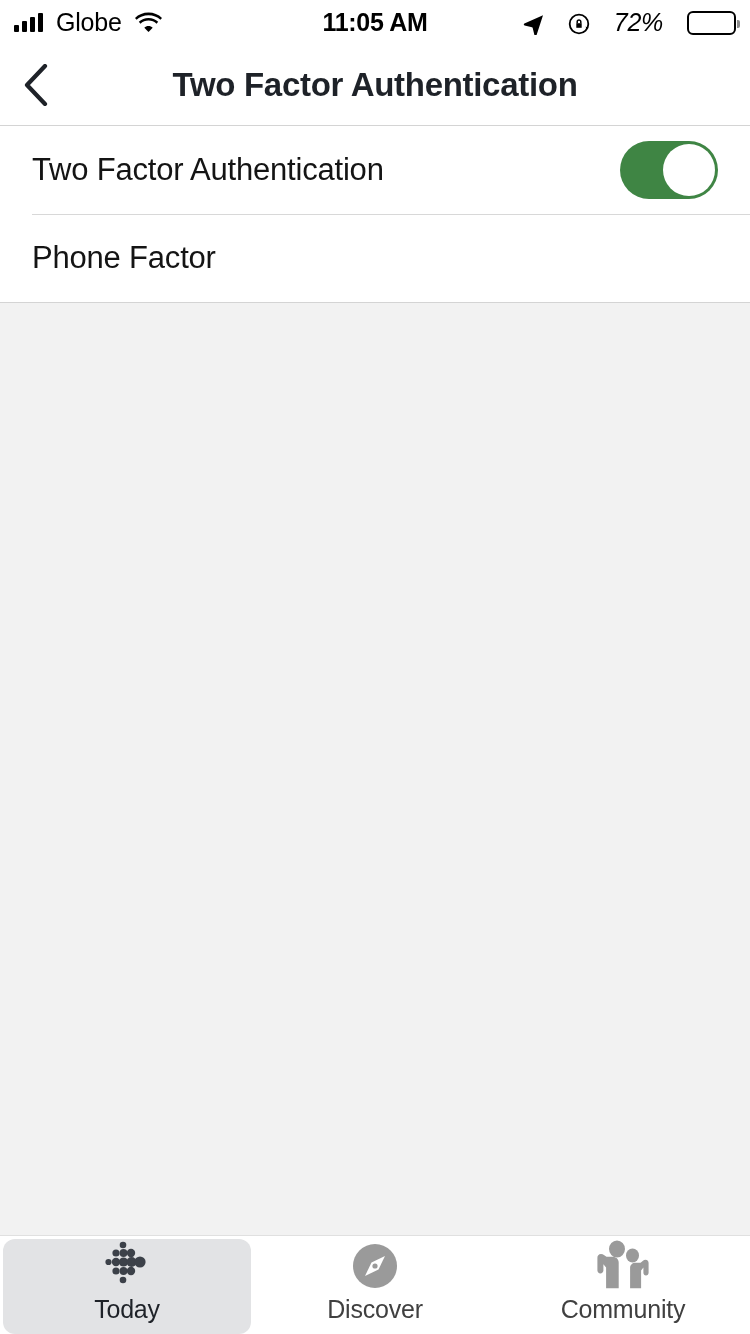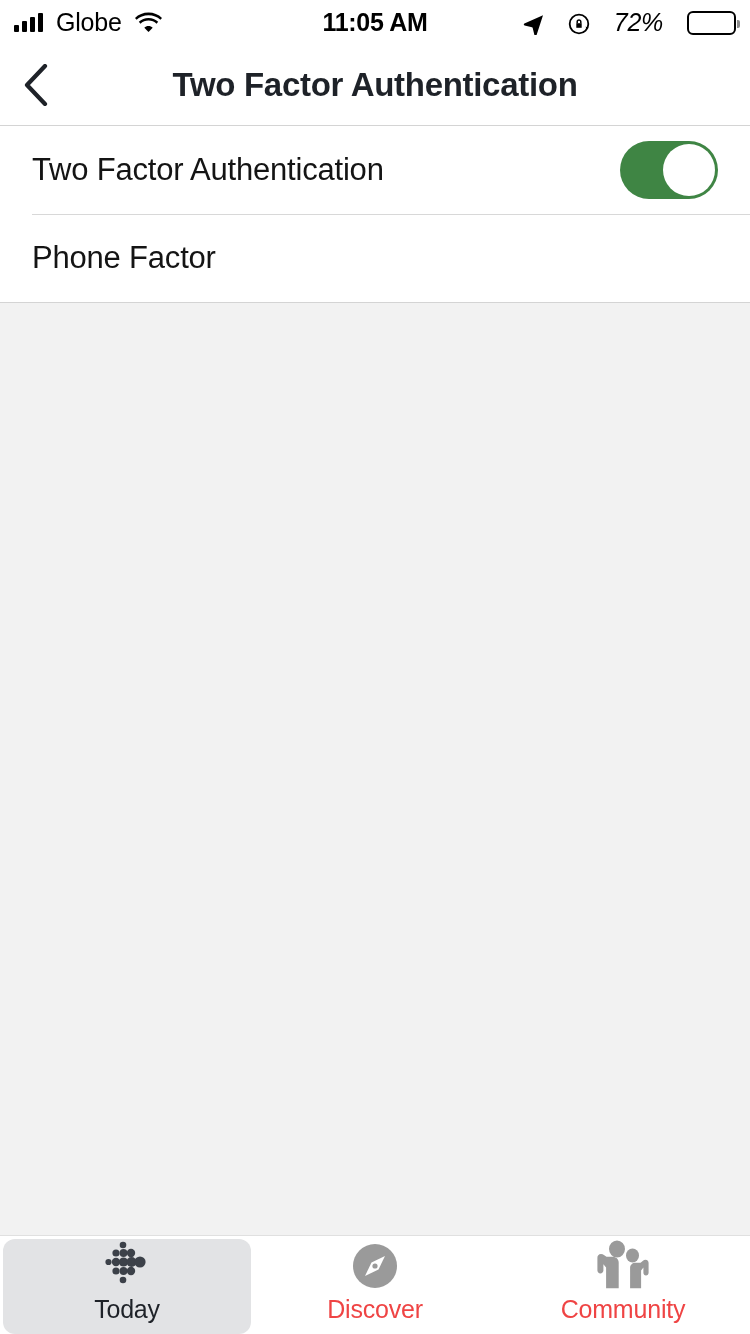--- a/index.html
+++ b/index.html
@@ -242,21 +242,21 @@
   }
   .tab.active { background: #e2e3e5; }
   .tab-icon {
     height: 54px;
     display: flex;
     align-items: center;
     justify-content: center;
   }
   .tab-label {
     font-size: 25px;
-    color: #ef4444;
+    color: #404040;
     letter-spacing: -0.2px;
   }
   .tab.active .tab-label { color: #1e2228; }
 </style>
 </head>
 <body>
 
 <div class="phone">
 
   <div class="status-bar">

